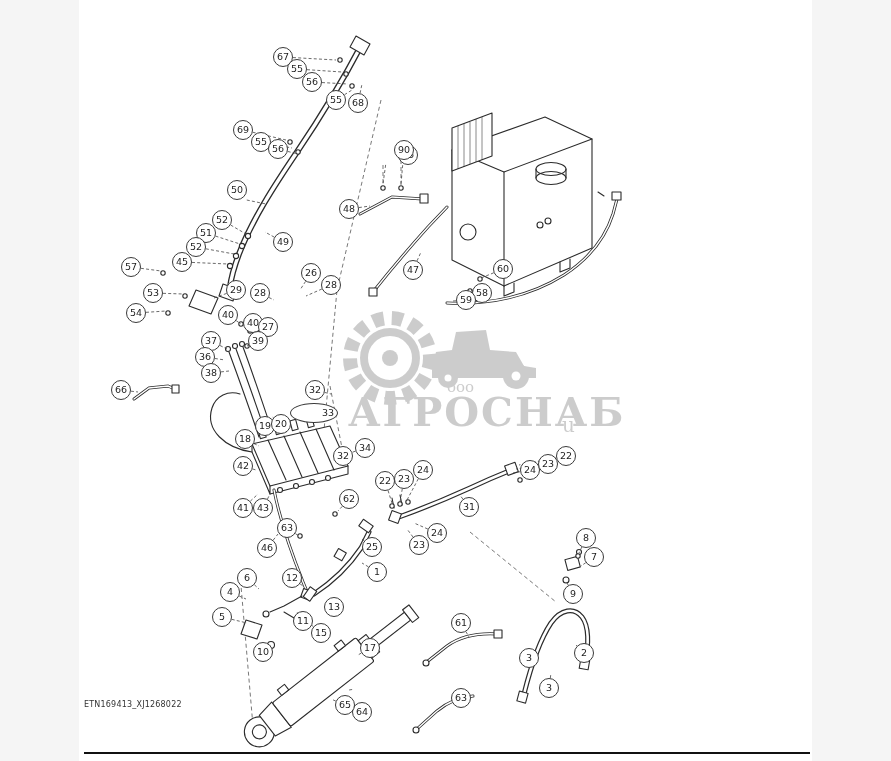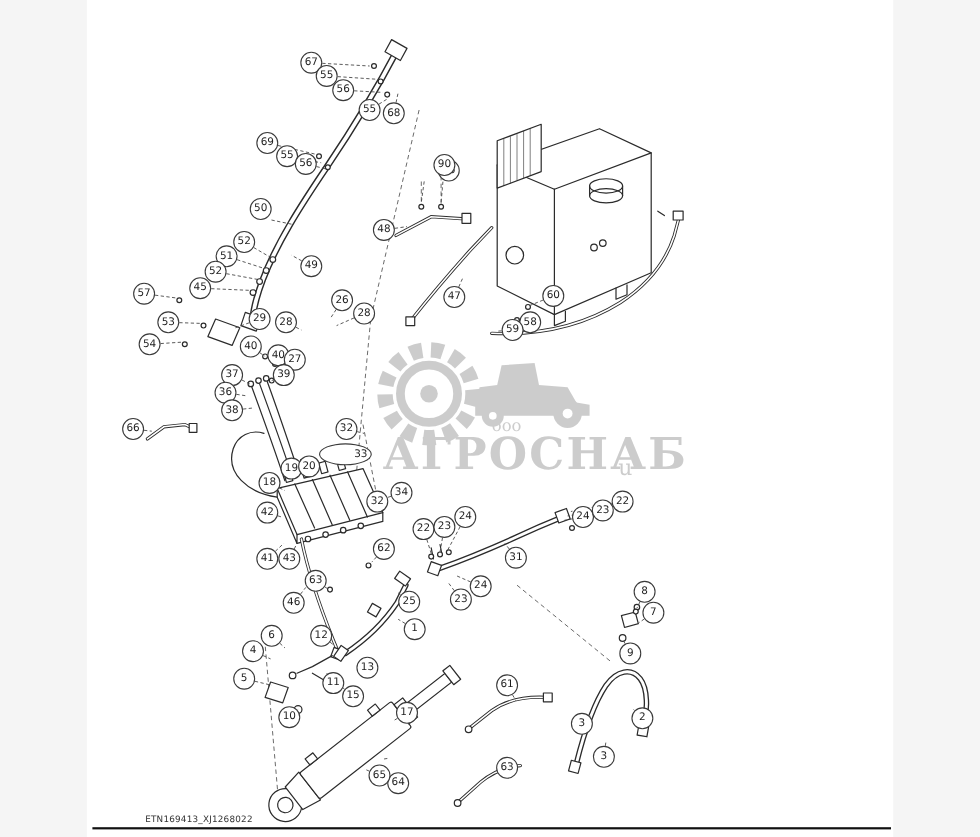--- a/index.html
+++ b/index.html
@@ -18,21 +18,21 @@
   .hose2-i{fill:none;stroke:#ffffff;stroke-width:2.6;stroke-linecap:round;}
   .tube-o{fill:none;stroke:#2b2b2b;stroke-width:3;stroke-linecap:round;}
   .tube-i{fill:none;stroke:#ffffff;stroke-width:1.4;stroke-linecap:round;}
   .dash{fill:none;stroke:#555;stroke-width:.8;stroke-dasharray:4 3;}
   .leader{stroke:#444;stroke-width:.8;stroke-dasharray:3 2.2;}
   .wmtext{fill:#9b9b9b;font-family:"DejaVu Serif", serif;}
   #callout-layer{position:absolute;left:0;top:0;width:891px;height:761px;pointer-events:none;}
   .callout{position:absolute;width:18px;height:18px;border:1px solid #3a3a3a;border-radius:50%;
            background:#fff;display:flex;align-items:center;justify-content:center;
            font-size:9.5px;color:#1d1d1d;transform:translate(-50%,-50%);line-height:1;}
-  .footer-code{position:absolute;left:84px;top:740px;font-size:8px;color:#333;letter-spacing:.2px;margin-left:48px;}
+  .footer-code{position:absolute;left:84px;top:700px;font-size:8px;color:#333;letter-spacing:.2px;}
   .bottom-rule{position:absolute;left:84px;top:752px;width:726px;height:2px;background:#111;}
 </style>
 </head>
 <body>
 
 <div class="stage">
   <div class="edge left"></div>
   <div class="edge right"></div>
 
   <svg width="891" height="761" viewBox="0 0 891 761">

